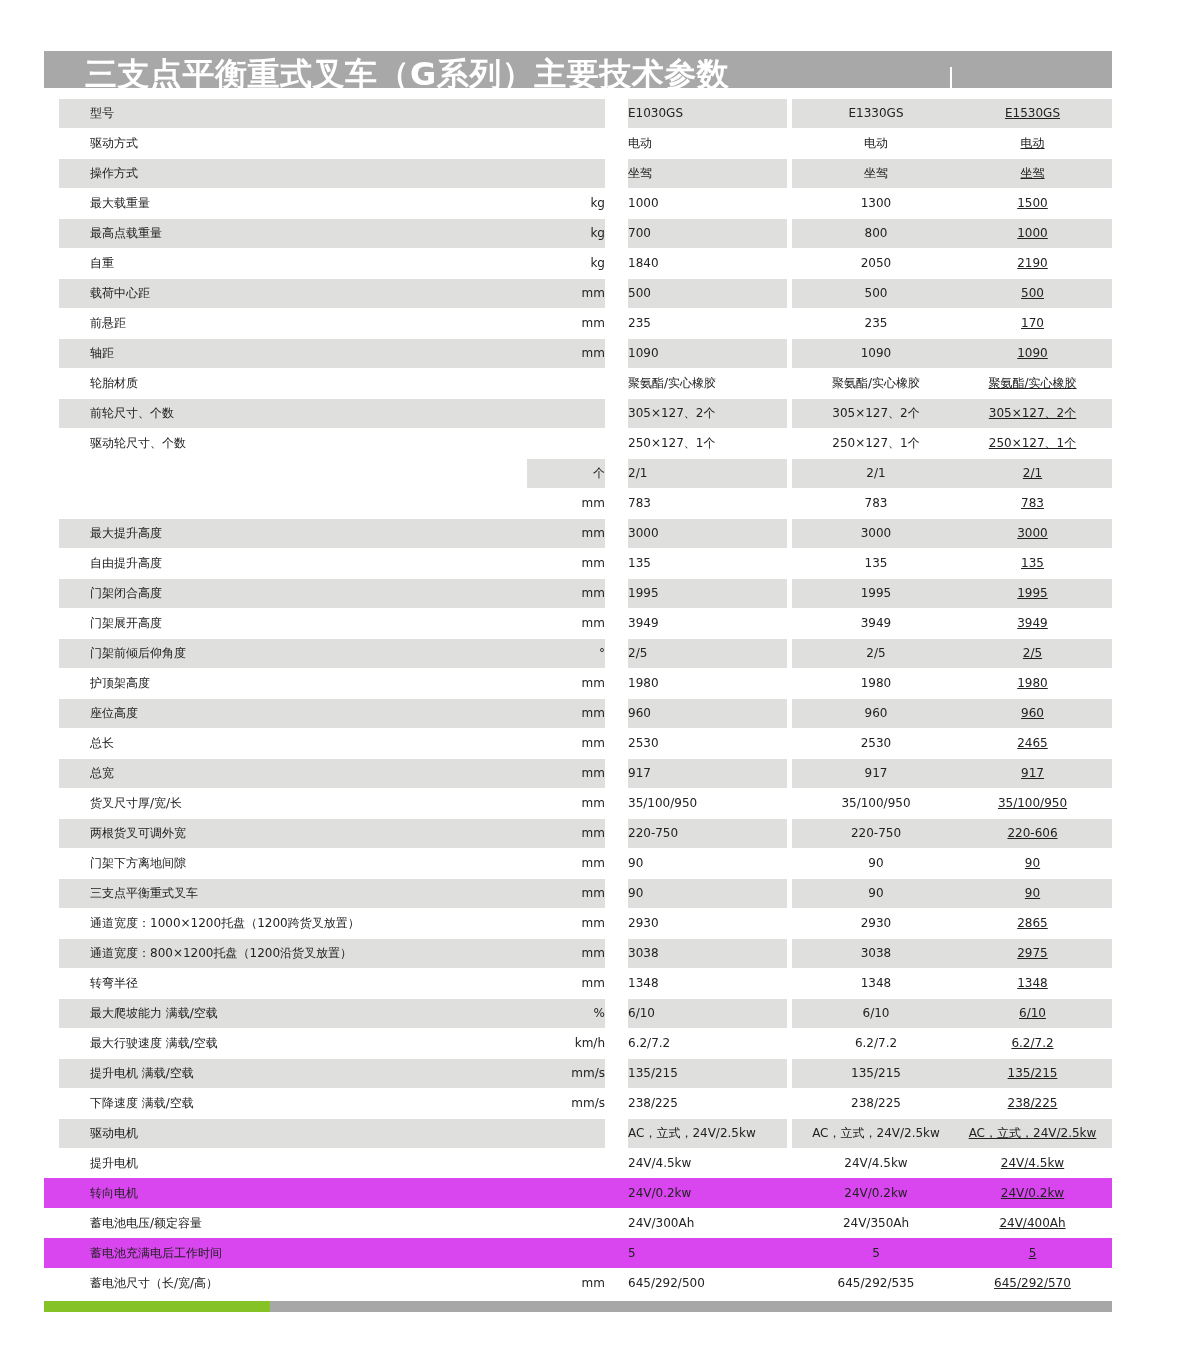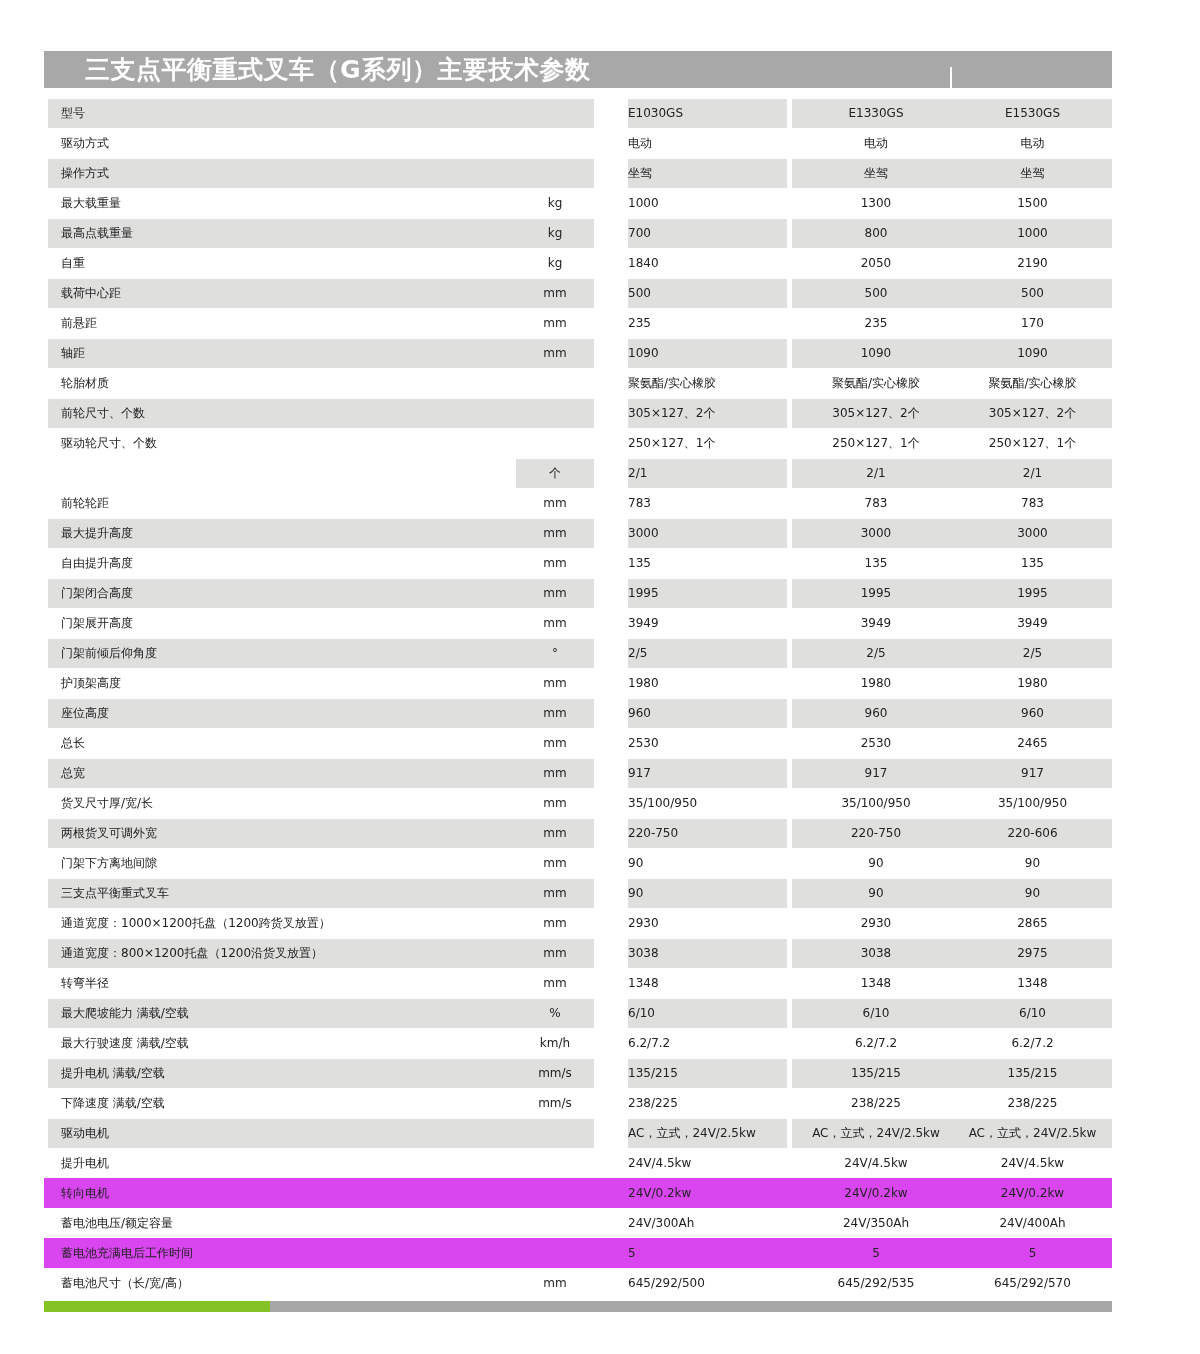--- a/index.html
+++ b/index.html
@@ -1,30 +1,30 @@
 <!DOCTYPE html>
 <html><head>
 <meta charset="utf-8">
 <style>
   html, body { margin:0; padding:0; background:#ffffff; }
   body { width:1200px; height:1354px; position:relative; font-family:"DejaVu Sans", "Liberation Sans", sans-serif; color:#222; }
   .title-bar { position:absolute; left:44px; top:51px; width:1068px; height:37px; background:#a8a8a8; }
-  .title-bar .title { position:absolute; left:41px; top:2px; font-size:25px; font-weight:bold; color:#ffffff; letter-spacing:0.5px; white-space:nowrap; }
+  .title-bar .title { position:absolute; left:41px; top:2px; font-size:32px; font-weight:bold; color:#ffffff; letter-spacing:0.5px; white-space:nowrap; }
   .title-bar .tick { position:absolute; left:906px; top:16px; width:2px; height:21px; background:#ffffff; }
   .table { position:absolute; left:44px; top:98px; width:1068px; }
   .row { position:relative; height:30px; }
   .cell { position:absolute; top:0; height:30px; line-height:30px; font-size:12px; white-space:nowrap; }
   .row.shaded .cell.bg { background:#dfdfde; }
   .row.shaded.merged { background:#d946ef; }
   .row.merged .cell.bg { background:transparent; }
-  .c-label { left:4px; width:497px; padding-left:13px; box-sizing:border-box; }
-  .c-unit { left:472px; width:78px; text-align:center; }
+  .c-label { left:15px; width:497px; padding-left:31px; box-sizing:border-box; }
+  .c-unit { left:483px; width:78px; text-align:right; }
   .c-v0 { left:584px; width:159px; text-align:left; }
   .c-v1 { left:748px; width:168px; text-align:center; }
-  .c-v2 { left:909px; width:159px; text-align:center; }
+  .c-v2 { left:909px; width:159px; text-align:center;text-decoration:underline; }
   .row .cell { top:1px; height:29px; line-height:29px; }
   .footer-bar { position:absolute; left:44px; top:1301px; width:1068px; height:11px; background:#a7a7a7; }
   .footer-bar .accent { position:absolute; left:0; top:0; width:226px; height:11px; background:#84c225; }
 </style>
 </head>
 <body>
 
 <div class="title-bar">
   <div class="title">三支点平衡重式叉车（G系列）主要技术参数</div>
   <div class="tick"></div>
@@ -115,21 +115,20 @@
       <div class="cell bg c-v1">250×127、1个</div>
       <div class="cell bg c-v2">250×127、1个</div>
     </div>
     <div class="row shaded">
       <div class="cell bg c-unit">个</div>
       <div class="cell bg c-v0">2/1</div>
       <div class="cell bg c-v1">2/1</div>
       <div class="cell bg c-v2">2/1</div>
     </div>
     <div class="row">
-      <div class="cell bg c-label">前轮轮距</div>
       <div class="cell bg c-unit">mm</div>
       <div class="cell bg c-v0">783</div>
       <div class="cell bg c-v1">783</div>
       <div class="cell bg c-v2">783</div>
     </div>
     <div class="row shaded">
       <div class="cell bg c-label">最大提升高度</div>
       <div class="cell bg c-unit">mm</div>
       <div class="cell bg c-v0">3000</div>
       <div class="cell bg c-v1">3000</div>

